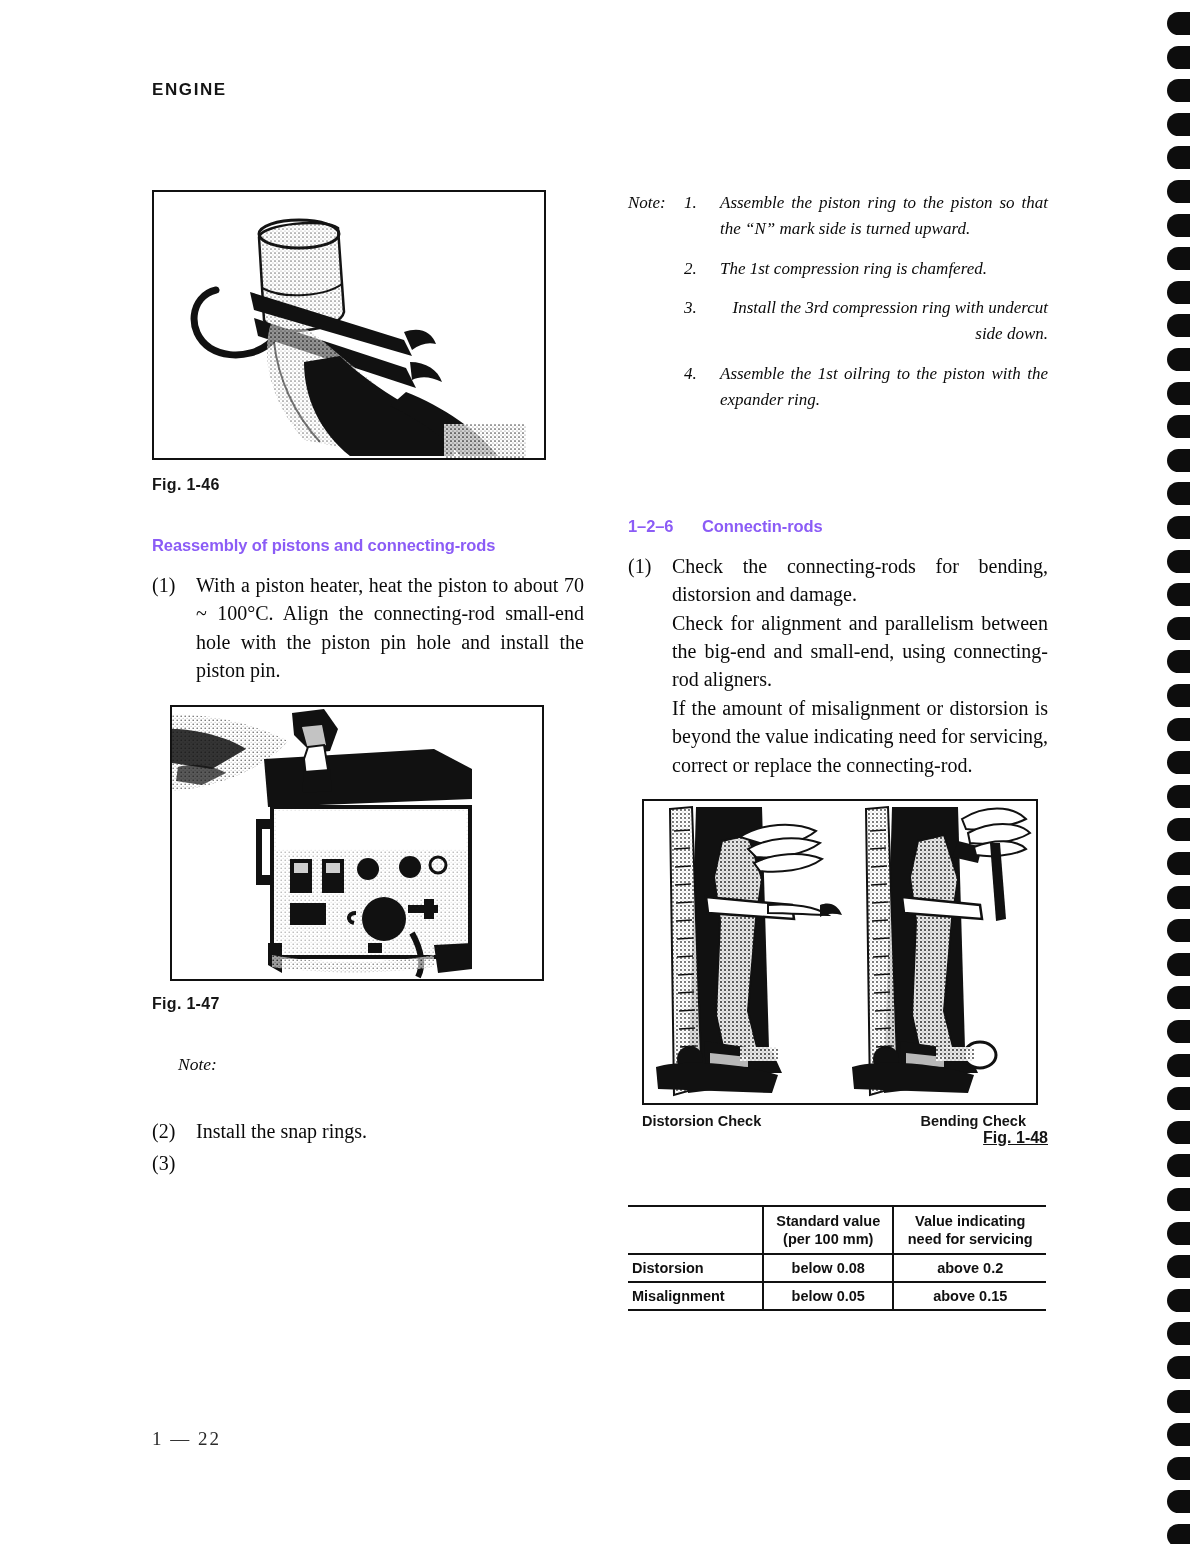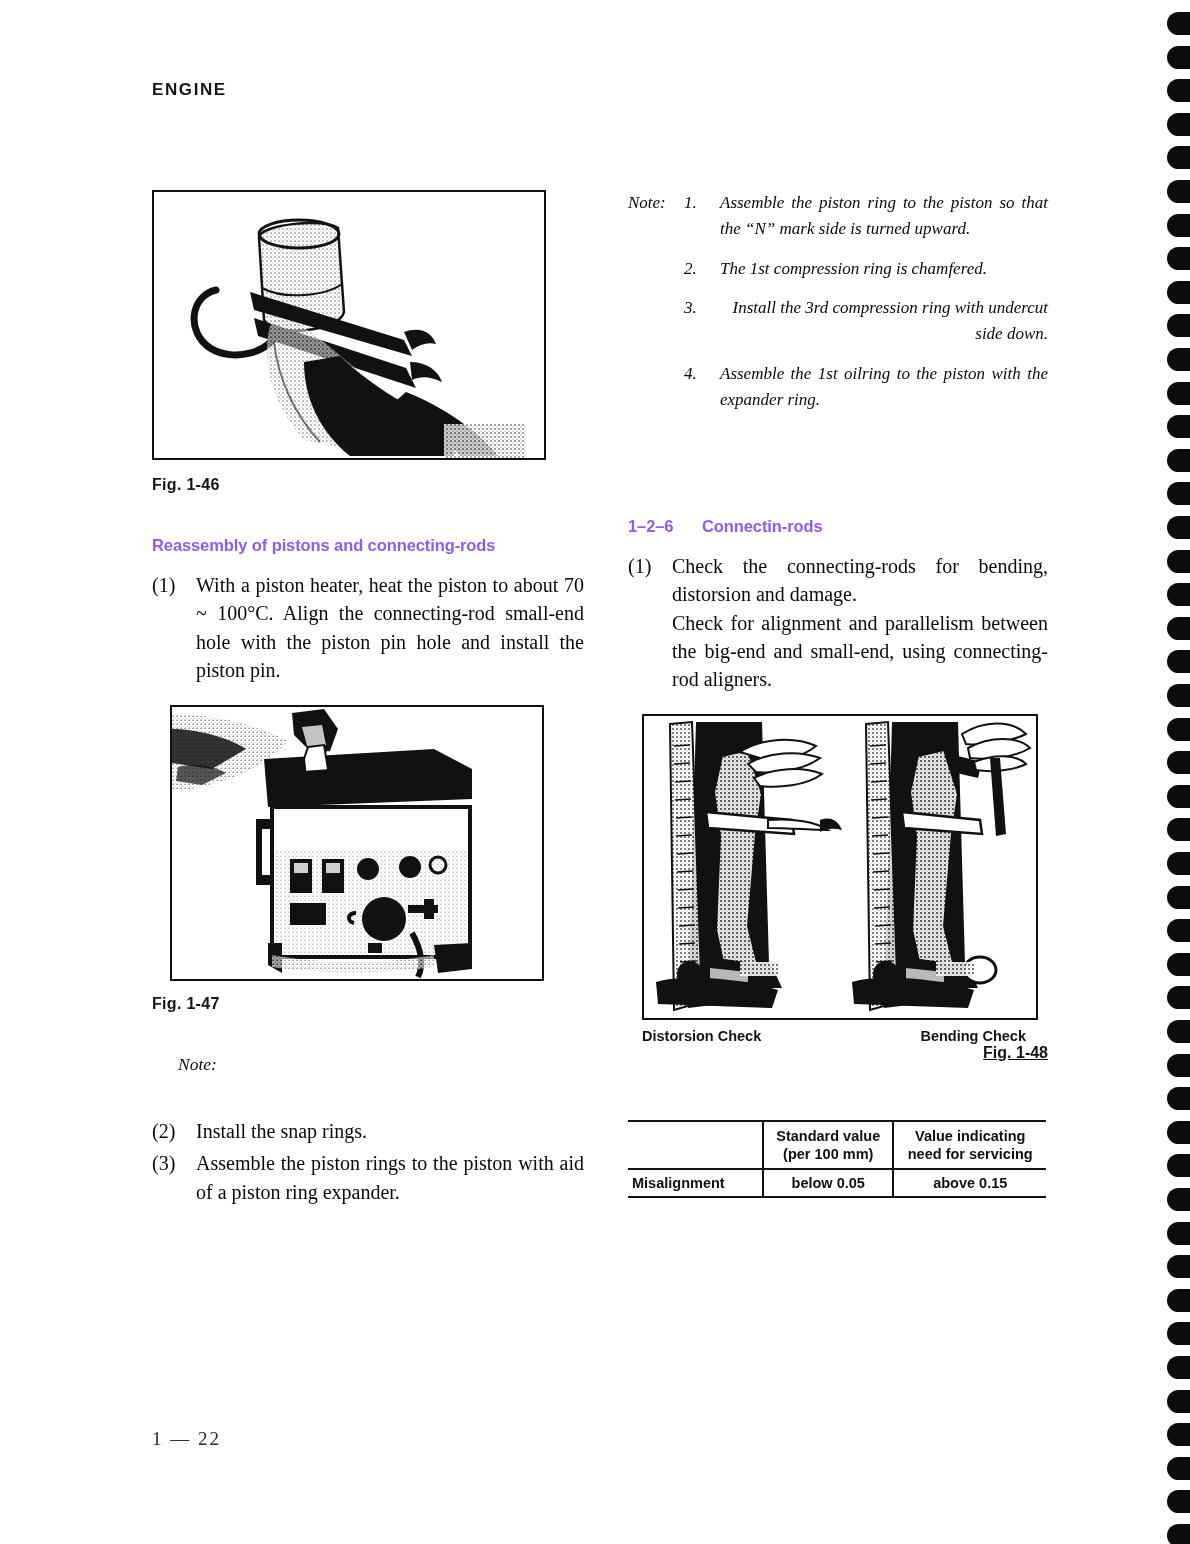--- a/index.html
+++ b/index.html
@@ -389,23 +389,20 @@
 
     <div class="para" style="margin-top:40px;">
       <div class="para-marker">(2)</div>
       <div class="para-body">
         <p class="last-line-natural">Install the snap rings.</p>
       </div>
     </div>
 
     <div class="para" style="margin-top:4px;">
       <div class="para-marker">(3)</div>
-      <div class="para-body">
-        <p>Assemble the piston rings to the piston with aid of a piston ring expander.</p>
-      </div>
     </div>
 
   </div>
 
   <div class="col-right">
 
     <div class="note-block">
       <div class="note-label">Note:</div>
       <div class="note-items">
         <div class="note-item">
@@ -429,20 +426,21 @@
 
     <div class="sec-head" style="margin-top:104px;">
       <span class="sec-head-num">1–2–6</span><span>Connectin-rods</span>
     </div>
 
     <div class="para" style="margin-top:16px;">
       <div class="para-marker">(1)</div>
       <div class="para-body">
         <p>Check the connecting-rods for bending, distorsion and damage.</p>
         <p>Check for alignment and parallelism between the big-end and small-end, using connecting-rod aligners.</p>
+        <p>If the amount of misalignment or distorsion is beyond the value indicating need for servicing, correct or replace the connecting-rod.</p>
       </div>
     </div>
 
     <div class="figure-box" style="width:392px;height:302px;margin-top:20px;margin-left:14px;">
       <svg class="photo-svg" viewBox="0 0 392 302" preserveAspectRatio="none">
         <rect x="0" y="0" width="392" height="302" fill="#ffffff"></rect>
         <defs>
           <pattern id="grain3" width="4" height="4" patternUnits="userSpaceOnUse">
             <rect width="4" height="4" fill="#ffffff"></rect>
             <circle cx="1" cy="1" r="0.9" fill="#1c1c1c"></circle>
@@ -547,20 +545,25 @@
             <span>(per 100 mm)</span>
           </th>
           <th class="divider-l">
             <span>Value indicating</span><br>
             <span>need for servicing</span>
           </th>
         </tr>
       </thead>
       <tbody>
         <tr>
+          <td class="rowlabel">Distorsion</td>
+          <td class="divider-l">below 0.08</td>
+          <td class="divider-l">above 0.2</td>
+        </tr>
+        <tr>
           <td class="rowlabel">Misalignment</td>
           <td class="divider-l">below 0.05</td>
           <td class="divider-l">above 0.15</td>
         </tr>
       </tbody>
     </table>
 
   </div>
 
   <div class="folio">1 — 22</div>

